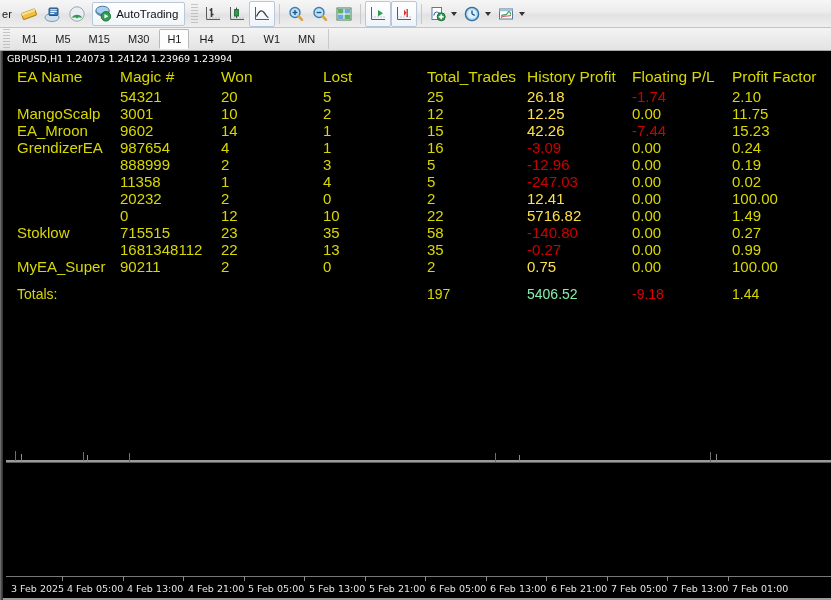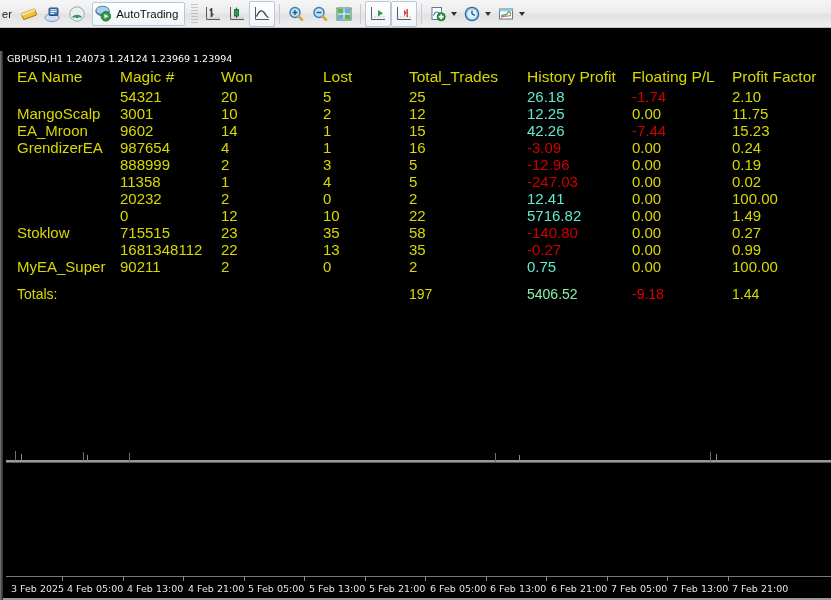--- a/index.html
+++ b/index.html
@@ -95,25 +95,25 @@
     font-family:"Liberation Sans", sans-serif;
     font-size:15px;line-height:17px;
     color:#d8d800;white-space:nowrap;
   }
   .row.hdr .cell{font-size:15.5px;line-height:19px;color:#d8d800;}
   .row.totals .cell{font-size:14px;line-height:22px;font-weight:normal;}
   .c-name{left:14px;}
   .c-magic{left:117px;}
   .c-won{left:218px;}
   .c-lost{left:320px;}
-  .c-total{left:406px;}
+  .c-total{left:424px;}
   .c-hist{left:524px;}
   .c-float{left:629px;}
   .c-pf{left:729px;}
-  .pos{color:#5eead4;}
+  .pos{color:#fde047;}
   .neg{color:#cc0000;}
   .row.totals .pos{color:#86efac;}
   .row.totals .neg{color:#e00000;}
 
   
   .priceline{
     position:absolute;left:3px;top:409px;width:828px;height:2px;
     background:#9a9a9a;
   }
   .pl-shadow{
@@ -302,20 +302,33 @@
           <rect x="2.5" y="4" width="13" height="2.3" fill="#9fc3df"></rect>
           <path d="M4 11.5 C6 7.8, 8.5 12, 10.5 8.2 S13.5 8.6, 14 9.6" fill="none" stroke="#2f9e4f" stroke-width="1.1"></path>
           <path d="M4 12.6 C6.5 10.4, 9 11.6, 14 10.6" fill="none" stroke="#d04040" stroke-width="1"></path>
         </svg>
       </div>
       <div class="caret"></div>
     </div>
 
   </div>
 
+  <div class="tfbar">
+    <div class="grip"></div>
+    <div class="tf">M1</div>
+    <div class="tf">M5</div>
+    <div class="tf">M15</div>
+    <div class="tf">M30</div>
+    <div class="tf active">H1</div>
+    <div class="tf">H4</div>
+    <div class="tf">D1</div>
+    <div class="tf">W1</div>
+    <div class="tf">MN</div>
+    <div class="sep"></div>
+  </div>
 
   <div class="chart">
 
     <div class="symbar">
       <span class="sym">GBPUSD,H1  1.24073 1.24124 1.23969 1.23994</span>
     </div>
 
     <div class="table">
 
       <div class="row hdr">
@@ -485,19 +498,19 @@
           <div class="axis-lbl" style="left: 124px;">4 Feb 13:00</div>
           <div class="axis-lbl" style="left: 185px;">4 Feb 21:00</div>
           <div class="axis-lbl" style="left: 245px;">5 Feb 05:00</div>
           <div class="axis-lbl" style="left: 306px;">5 Feb 13:00</div>
           <div class="axis-lbl" style="left: 366px;">5 Feb 21:00</div>
           <div class="axis-lbl" style="left: 427px;">6 Feb 05:00</div>
           <div class="axis-lbl" style="left: 487px;">6 Feb 13:00</div>
           <div class="axis-lbl" style="left: 548px;">6 Feb 21:00</div>
           <div class="axis-lbl" style="left: 608px;">7 Feb 05:00</div>
           <div class="axis-lbl" style="left: 669px;">7 Feb 13:00</div>
-          <div class="axis-lbl" style="left: 729px;">7 Feb 21:00</div>
+          <div class="axis-lbl" style="left: 729px;">7 Feb 01:00</div>
         </div>
       <div class="axis-bottom"></div>
     </div>
 
   </div>
 </div>
 
 </body></html>

